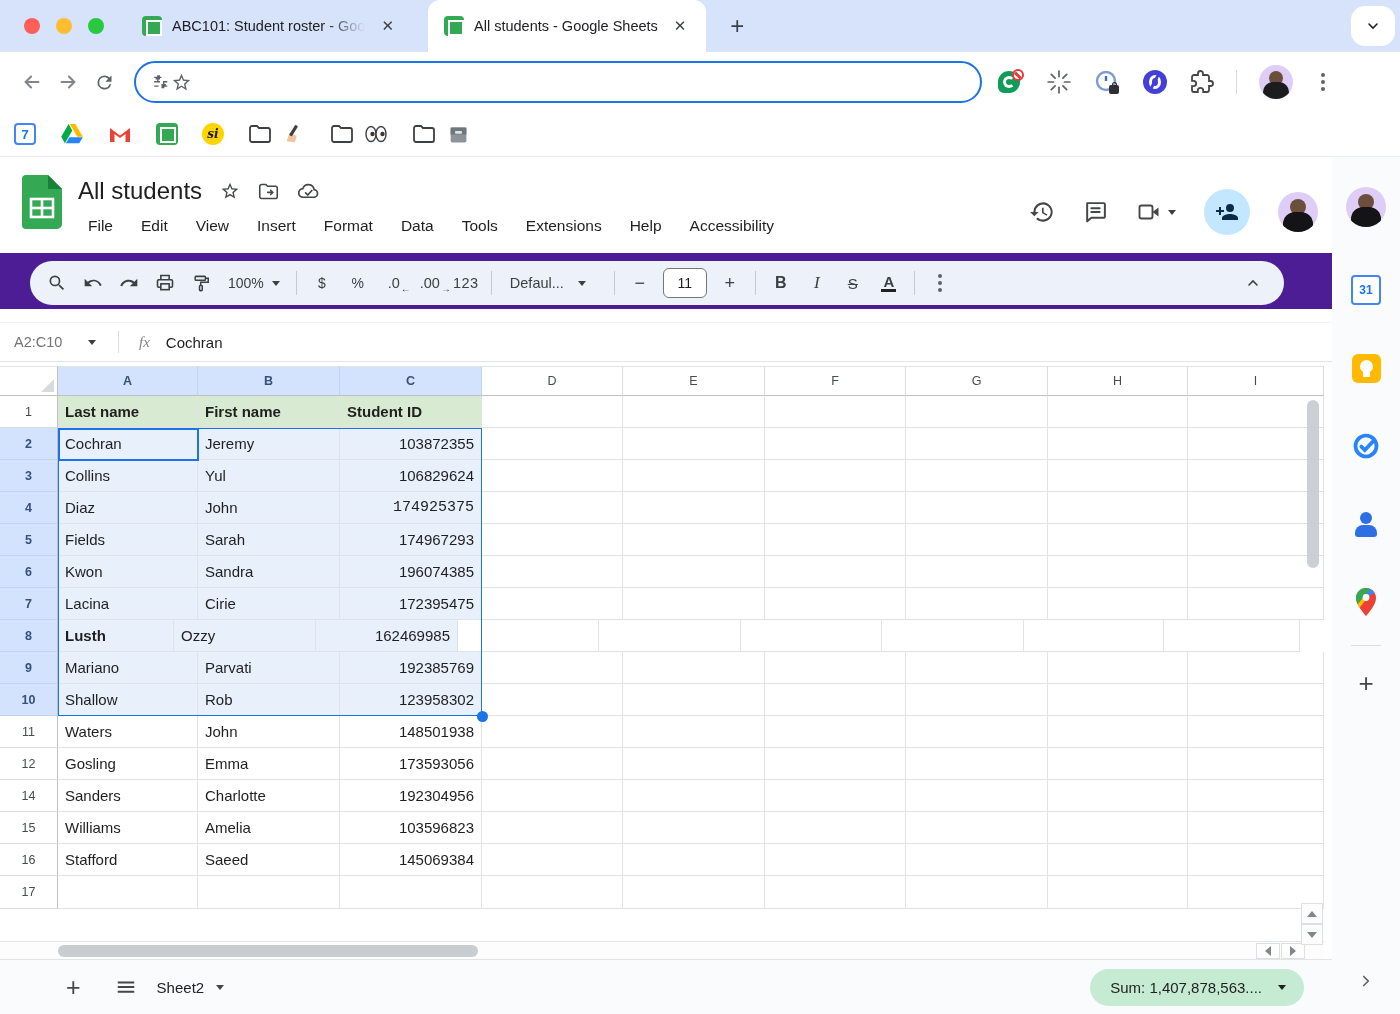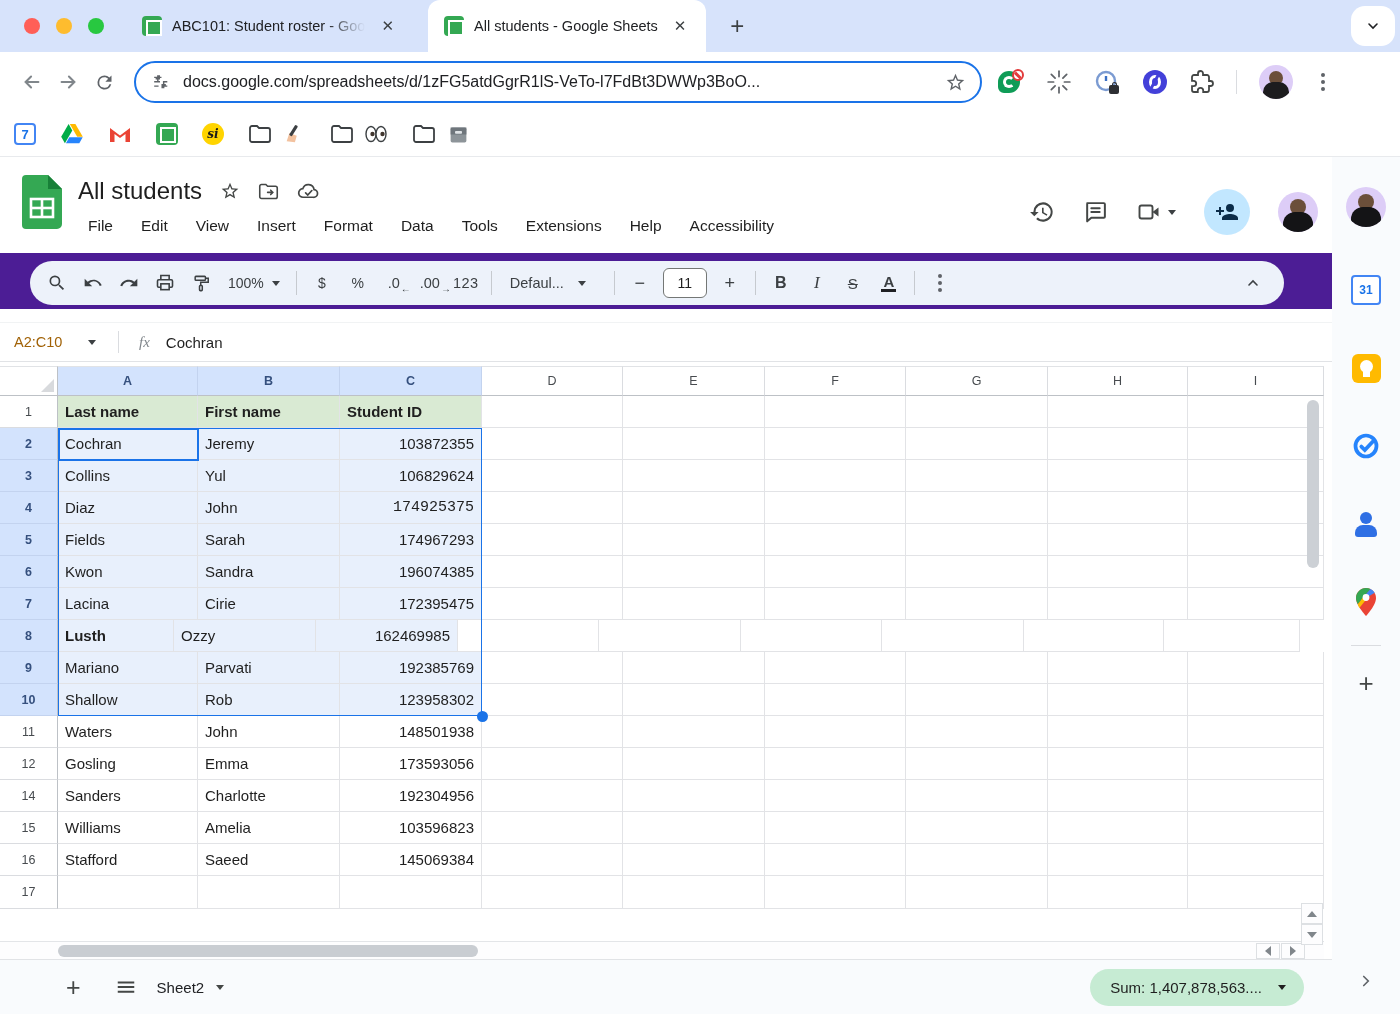--- a/index.html
+++ b/index.html
@@ -74,21 +74,21 @@
   .font-dd { display:flex; align-items:center; gap:14px; padding:0 10px; font-size:14.5px; color:#3c4043; min-width:106px; }
   .size-box { width:44px; height:30px; border:1px solid #747775; border-radius:6px; background:#fff; display:flex; align-items:center; justify-content:center; font-size:14px; color:#1f1f1f; margin:0 4px; }
   .tb-b { font-weight:bold; font-size:16px; }
   .tb-i { font-style:italic; font-family:"Liberation Serif",serif; font-size:17px; }
   .tb-s { font-size:15px; text-decoration:line-through; }
   .tb-a { font-size:15px; font-weight:bold; border-bottom:3.5px solid #202124; line-height:15px; padding:0 2px; }
   .tb-collapse { margin-left:auto; }
 
   .fbar-zone { height:57px; background:#fff; padding-top:13px; }
   .formula-bar { height:40px; display:flex; align-items:center; border-bottom:1px solid #e1e3e6; border-top:1px solid #f1f3f4; }
-  .name-box { width:108px; display:flex; align-items:center; justify-content:space-between; padding:0 12px 0 14px; font-size:14.5px; color:#a16207; }
+  .name-box { width:108px; display:flex; align-items:center; justify-content:space-between; padding:0 12px 0 14px; font-size:14.5px; color:#737373; }
   .fbar-div { width:1px; height:22px; background:#dadce0; margin:0 10px; }
   .fx { font-family:"Liberation Serif",serif; font-style:italic; color:#80868b; font-size:15px; margin:0 16px 0 10px; }
   .fbar-value { font-size:15px; color:#1f1f1f; }
 
   
   .grid-zone { position:relative; width:1324px; height:593px; background:#fff; }
   .grid { position:absolute; left:0; top:0; width:1324px; height:575px; }
   .gc-row { display:flex; height:30px; }
   .corner { width:58px; height:30px; background:#fff; border-right:1px solid #bdc1c6; border-bottom:1px solid #bdc1c6; border-top:1px solid #e1e3e6; position:relative; }
   .corner::after { content:""; position:absolute; right:3px; bottom:3px; width:0; height:0; border-left:13px solid transparent; border-bottom:13px solid #d8dadd; }
@@ -184,21 +184,20 @@
     </div>
     <div class="nav-ic">
       <svg width="21" height="21" viewBox="0 0 24 24" fill="#5f6368">
           <path d="M17.65 6.35A7.96 7.96 0 0 0 12 4a8 8 0 1 0 7.73 10h-2.08A6 6 0 1 1 12 6c1.66 0 3.14.69 4.22 1.78L13 11h7V4l-2.35 2.35z"></path>
         </svg>
     </div>
     <div class="omnibox">
       <svg width="19" height="19" viewBox="0 0 24 24" fill="#5f6368">
           <path d="M3 5h10v2H3zM3 17h6v2H3zM15 17h6v2h-6zM11 13H3v-2h8zM21 11h-6v2h6zM9 3h2v6H9v2H7V9H5V7h2V3h2zM15 21h-2v-6h2v-2h2v2h2v2h-2v4h-2z" transform="scale(0.92)"></path>
         </svg>
-      <span class="omni-url">docs.google.com/spreadsheets/d/1zFG5atdGgrR1lS-VeTo-l7FdBt3DWWp3BoO...</span>
       <svg width="21" height="21" viewBox="0 0 24 24" fill="#5f6368">
           <path d="M22 9.24l-7.19-.62L12 2 9.19 8.63 2 9.24l5.46 4.73L5.82 21 12 17.27 18.18 21l-1.63-7.03L22 9.24zM12 15.4l-3.76 2.27 1-4.28-3.32-2.88 4.38-.38L12 6.1l1.71 4.04 4.38.38-3.32 2.88 1 4.28L12 15.4z"></path>
         </svg>
     </div>
     <div class="ext-row">
       <div style="position:relative;width:26px;height:26px;">
         <div style="position:absolute;left:0;top:2px;width:22px;height:22px;border-radius:50% 50% 50% 6px;background:#0f9c57;"></div>
         <div style="position:absolute;left:5px;top:7px;width:12px;height:12px;border-radius:50%;border:3px solid #fff;border-right-color:transparent;"></div>
         <div style="position:absolute;right:0;top:0;width:12px;height:12px;border-radius:50%;border:2.5px solid #e23b3b;background:#fff;"></div>
         <div style="position:absolute;right:2px;top:5px;width:8px;height:2.5px;background:#e23b3b;transform:rotate(45deg);"></div>

